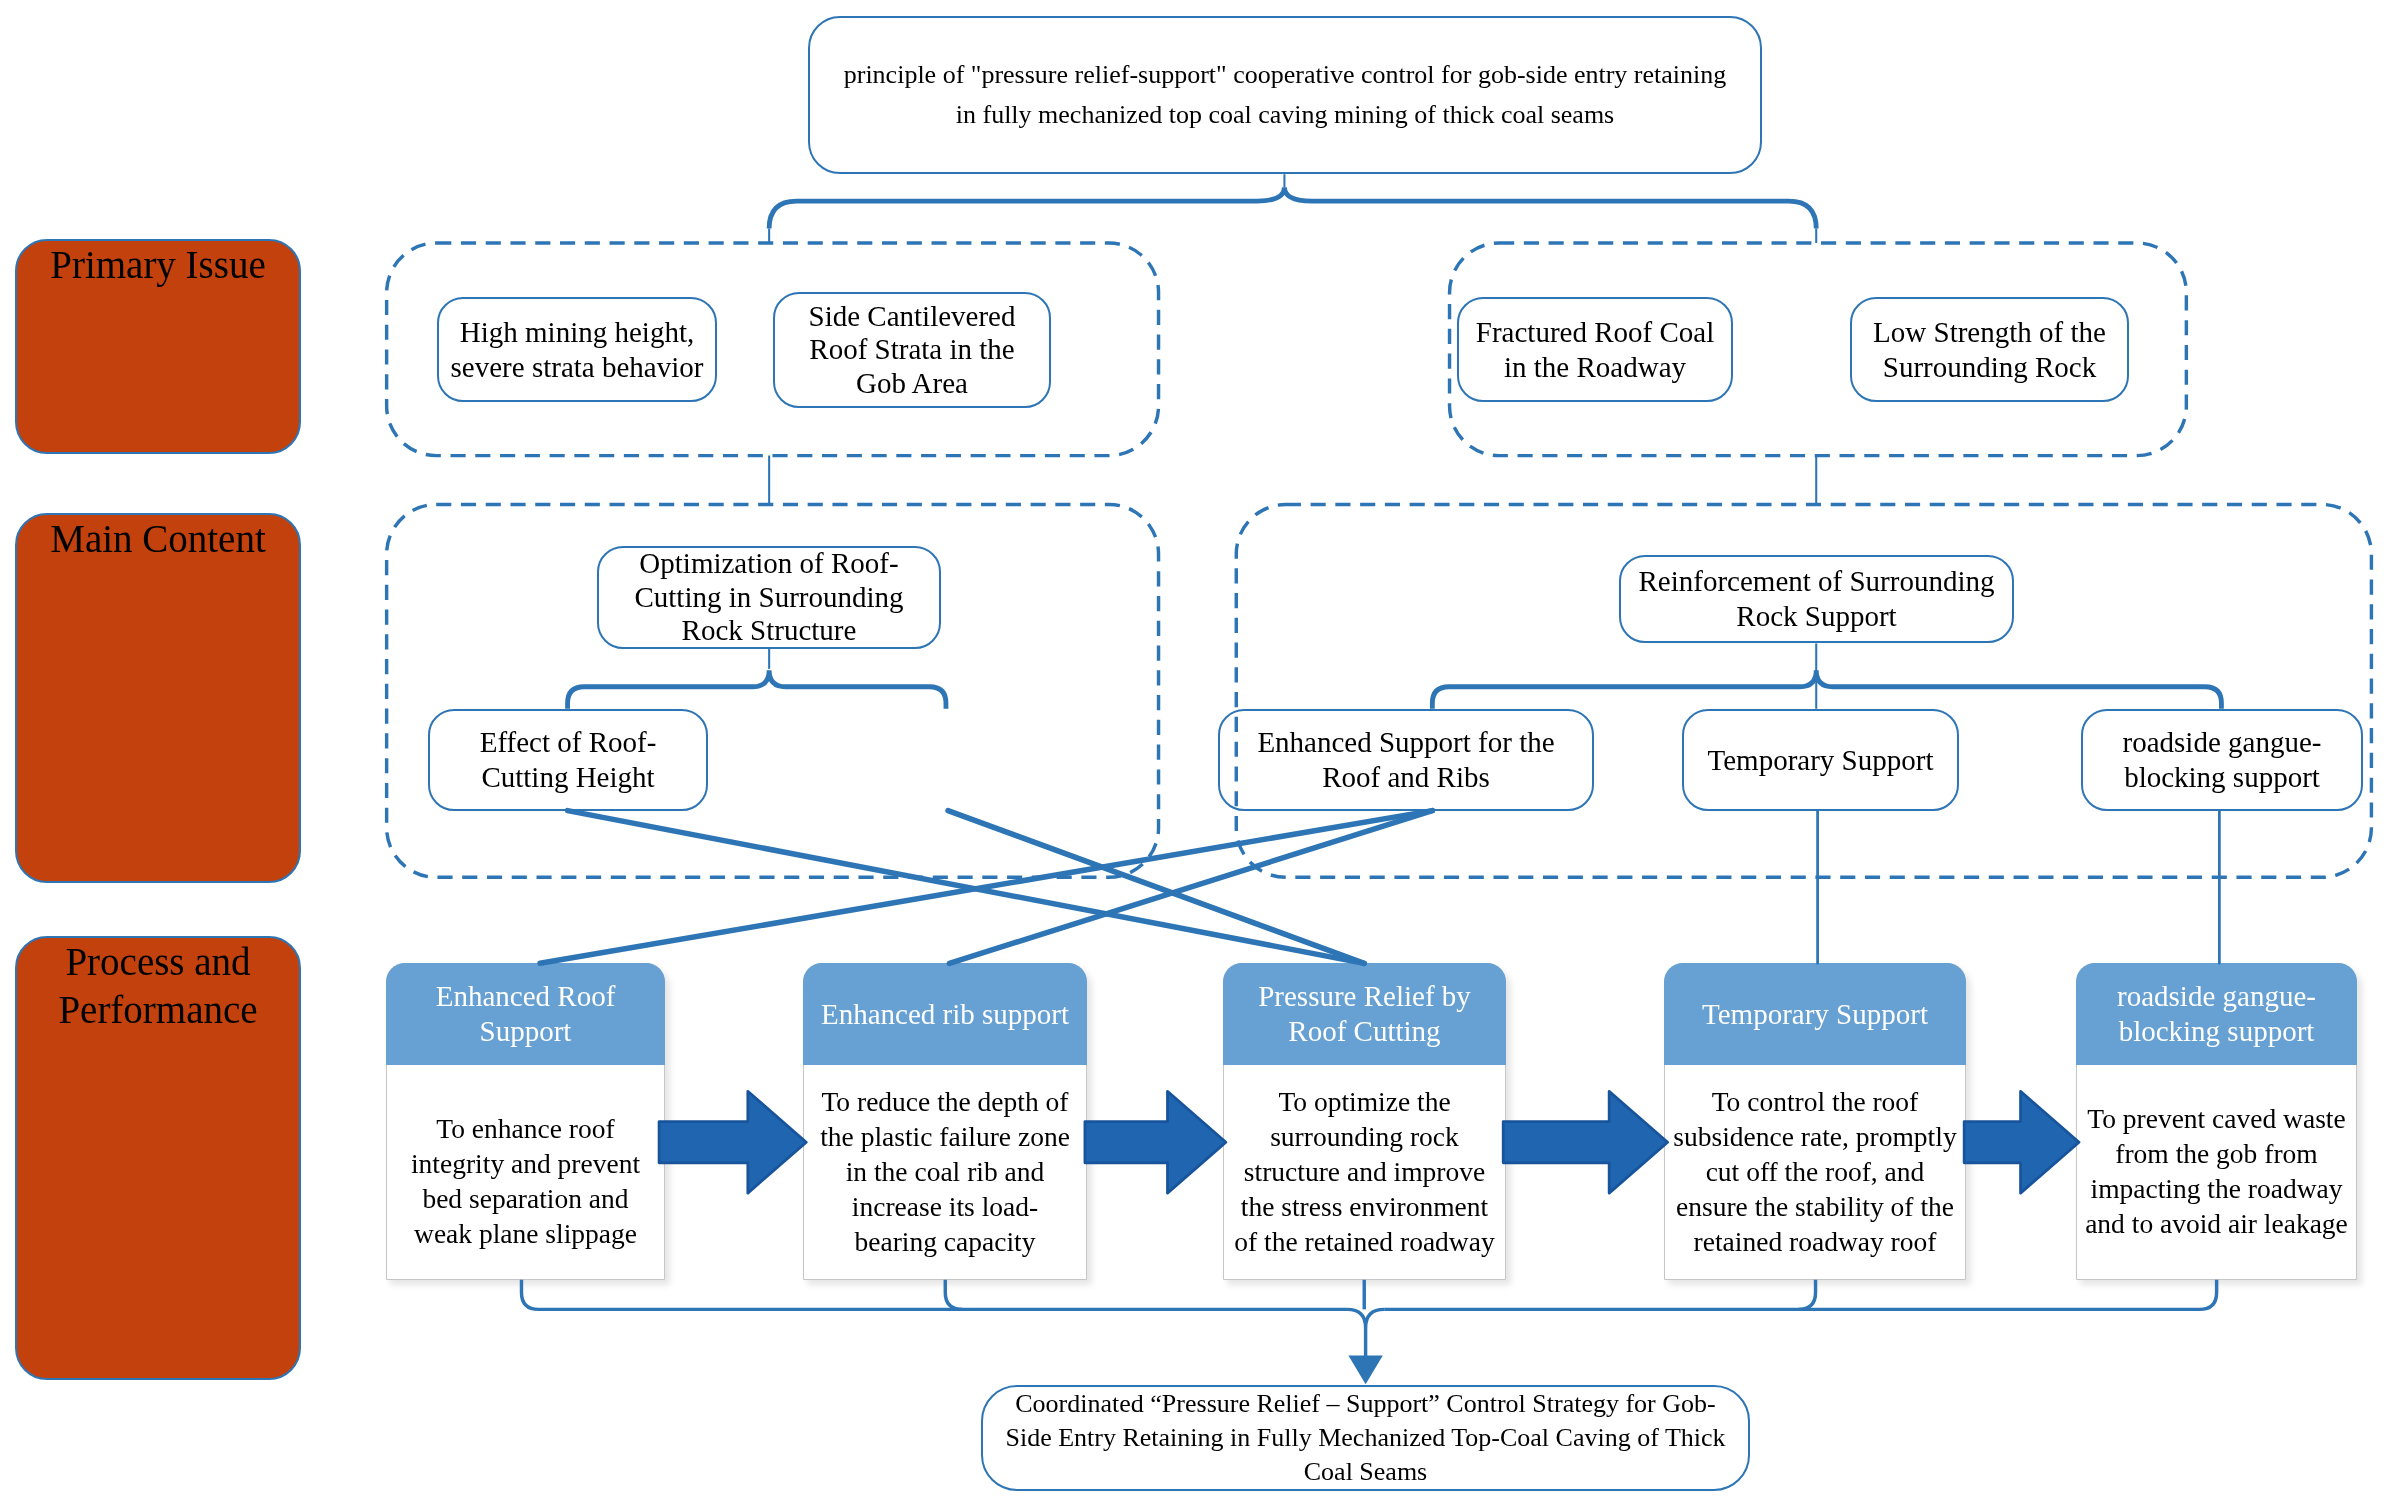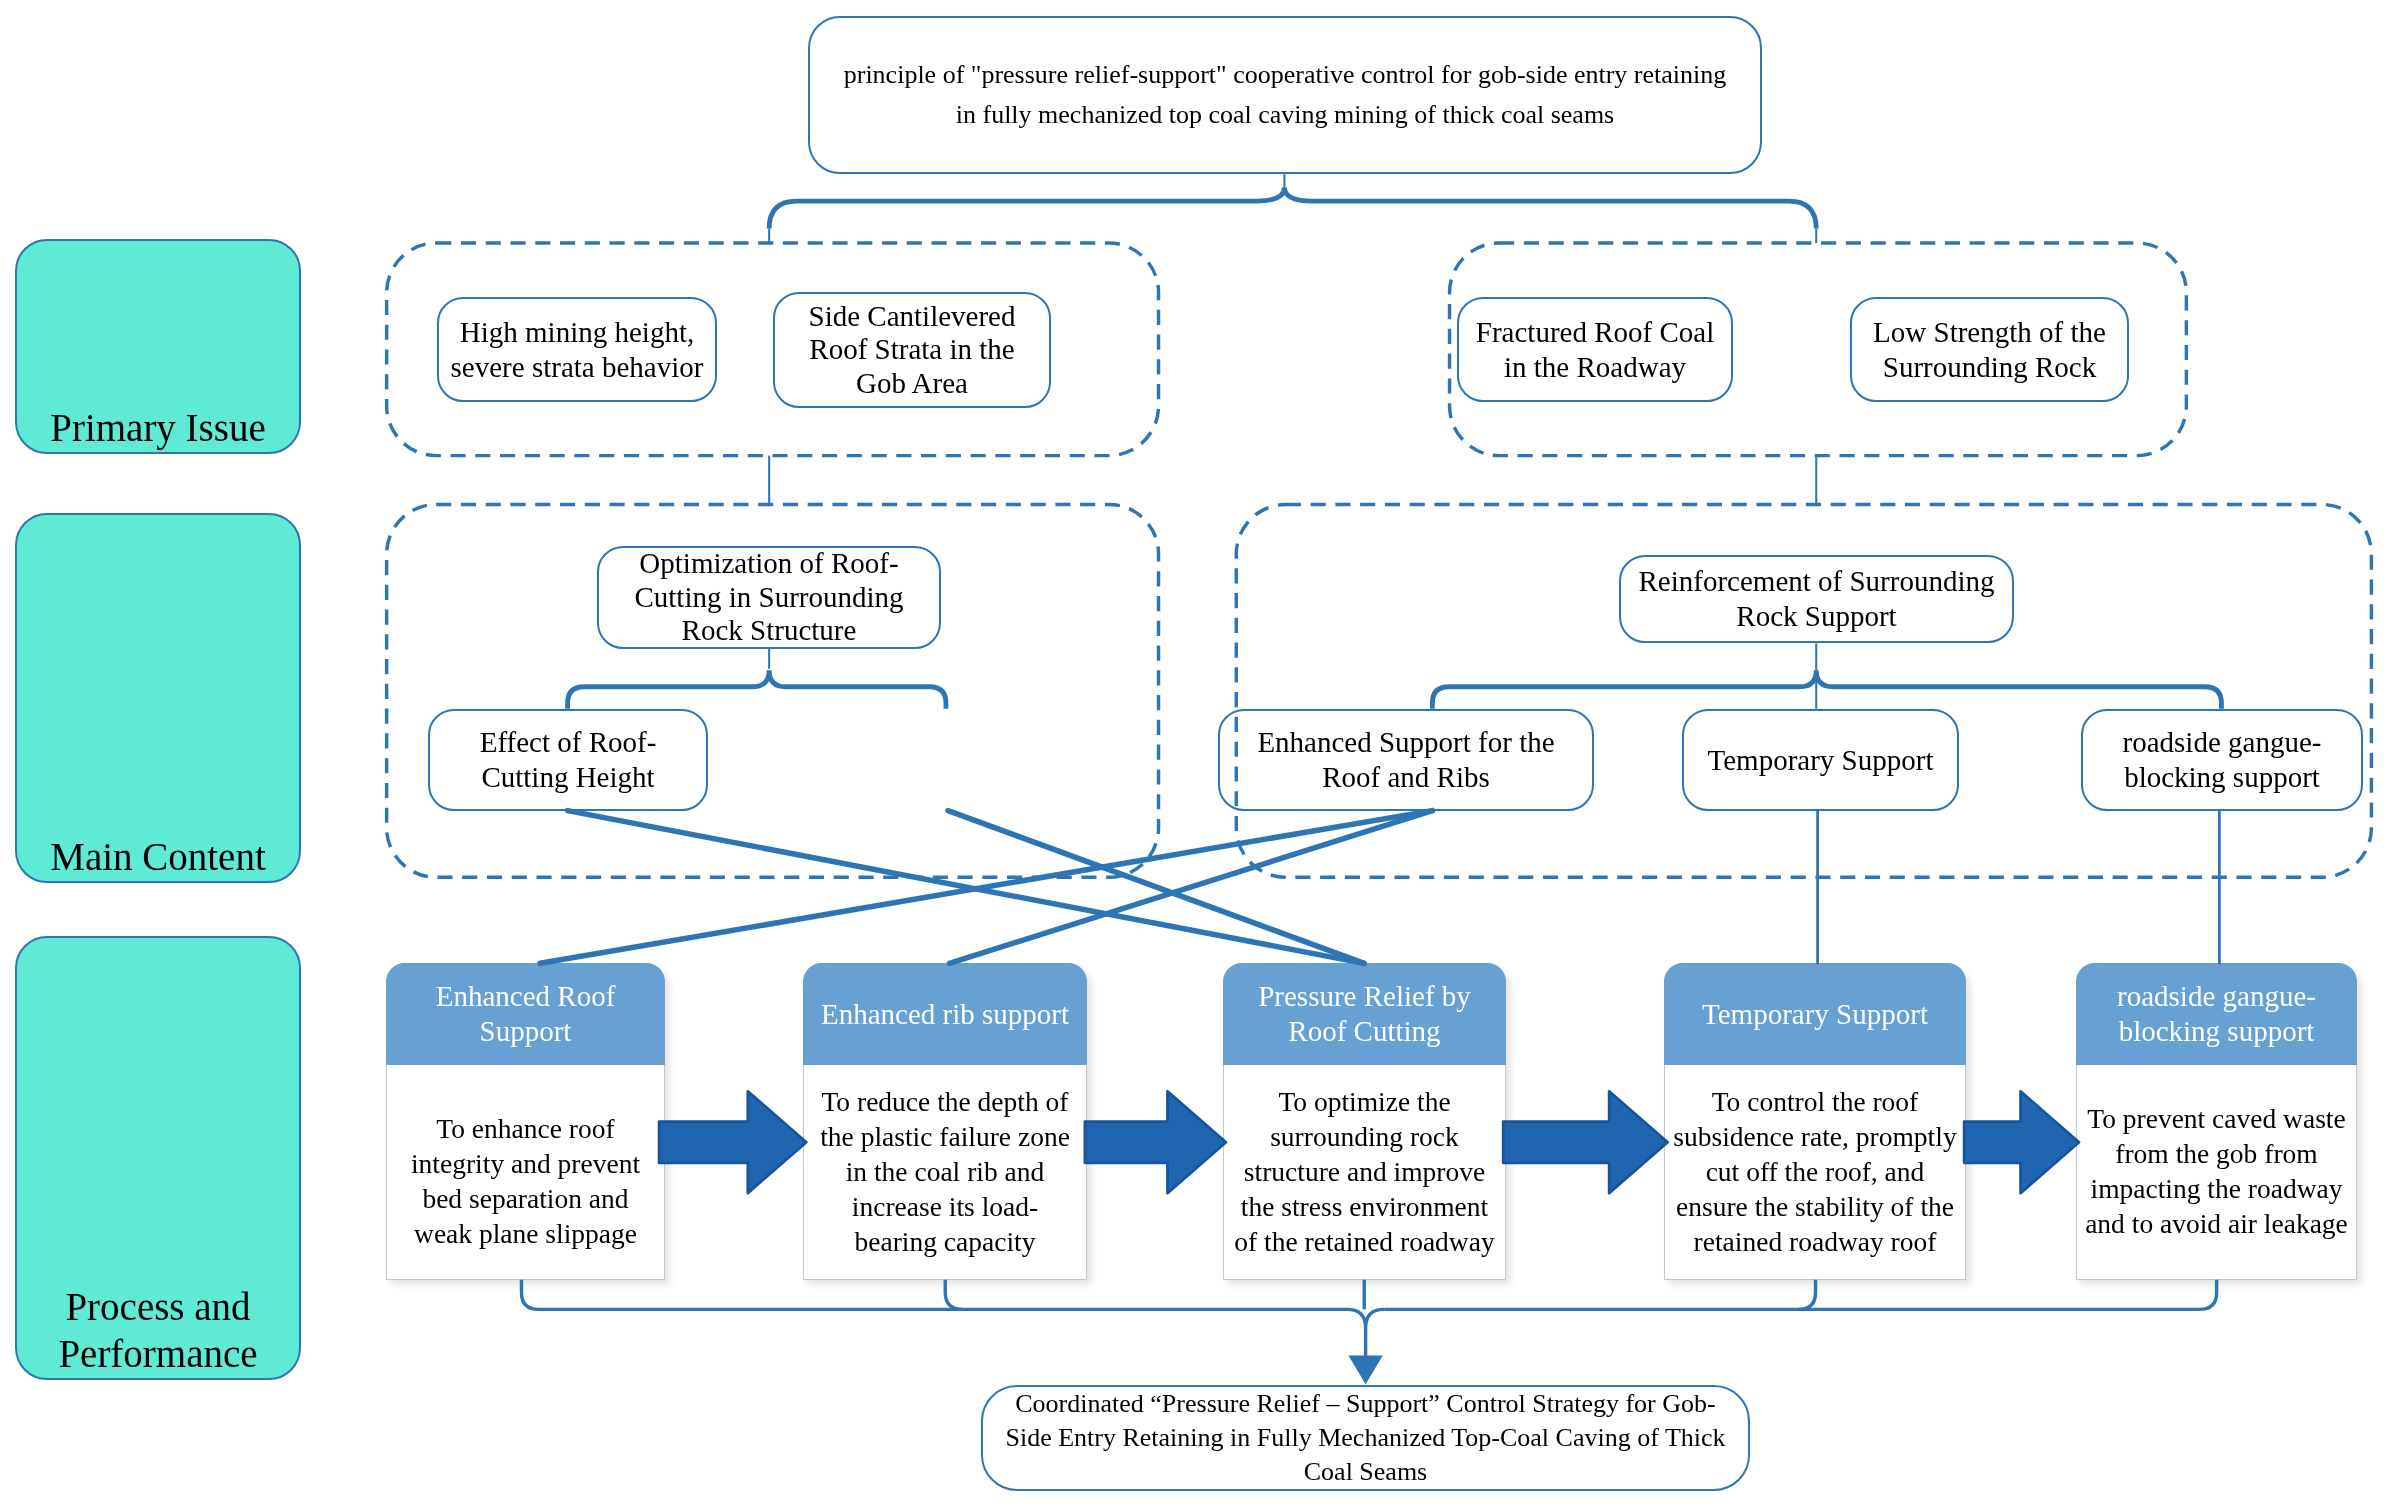--- a/index.html
+++ b/index.html
@@ -10,22 +10,22 @@
   .abs{position:absolute;box-sizing:border-box;}
   .rbox{
     border:2.1px solid var(--accent);border-radius:26px;background:#fff;
     display:flex;align-items:center;justify-content:center;text-align:center;
     z-index:2;
   }
   .rbox .txt{width:100%;padding:0 9.6px;}
   #top-box{left:808px;top:16px;width:954px;height:158px;border-radius:32px;font-size:26px;line-height:1.55;}
   #top-box .txt{padding:0 23.4px;}
   .row-label{
-    border:2.1px solid var(--accent);border-radius:32px;background:#5eead4;
-    display:flex;align-items:flex-end;justify-content:center;text-align:center;
+    border:2.1px solid var(--accent);border-radius:32px;background:#c2410c;
+    display:flex;align-items:flex-start;justify-content:center;text-align:center;
     font-size:39px;line-height:1.22;z-index:2;left:15px;width:286px;
   }
   #label-primary{top:239px;height:215px;}
   #label-main{top:513px;height:370px;}
   #label-process{top:936px;height:444px;}
   .node{font-size:29px;line-height:1.2;}
   
   #pi-1{left:437px;top:297px;width:280px;height:105px;}
   #pi-2{left:773px;top:292px;width:278px;height:116px;line-height:1.16;}
   #pi-3{left:1457px;top:297px;width:276px;height:105px;}

